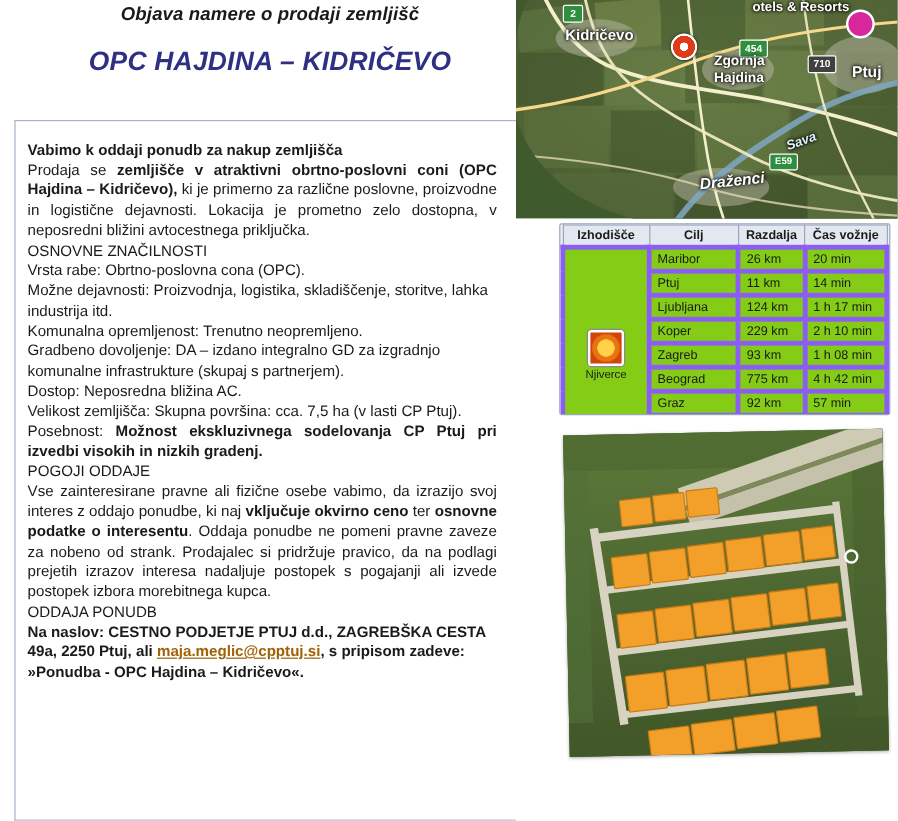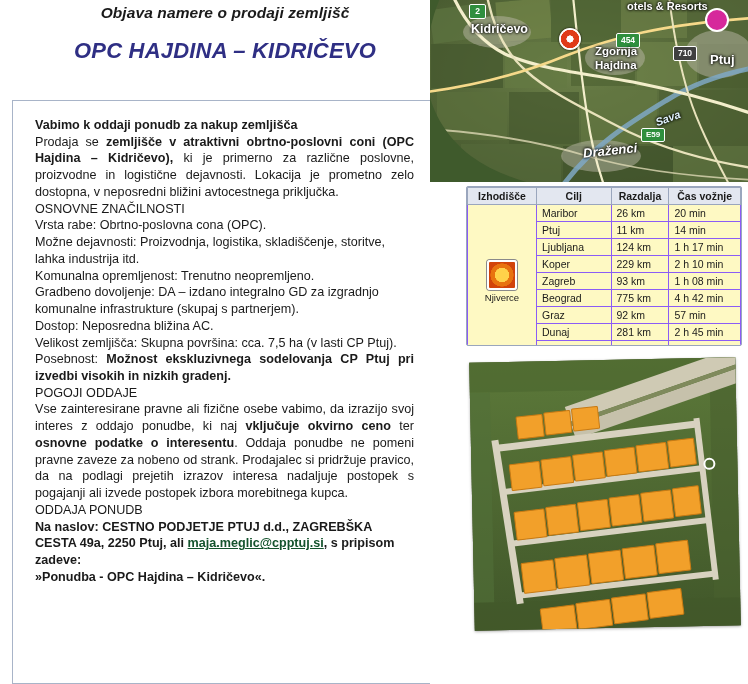--- a/index.html
+++ b/index.html
@@ -51,32 +51,32 @@
   #body-panel {
     position: absolute;
     left: 12px; top: 100px;
     width: 418px;
     height: 584px;
     background: #ffffff;
     border-left: 1px solid #a8b4c8;
     border-top: 1px solid #a8b4c8;
     border-bottom: 1px solid #a8b4c8;
     box-sizing: border-box;
-    padding: 16px 16px 0 22px;
+    padding: 16px 16px 0 10px;
     font-size: 12.6px;
     line-height: 1.33;
     color: #1a1a1a;
     z-index: 4;
     overflow: hidden;
   }
   #body-panel p { margin: 0 0 0 0; }
   .para { margin-bottom: 11px; text-align: justify; }
   .tight { margin-bottom: 0; }
   b, .b { font-weight: bold; }
-  .blue-link { color: #14532d; text-decoration: underline; }
+  .blue-link { color: #a16207; text-decoration: underline; }
 
   
   #map {
     position: absolute;
     right: 0; top: 0;
     width: 343px;
     height: 182px;
     overflow: hidden;
     z-index: 2;
     background: #3f5a2c;
@@ -108,23 +108,23 @@
   }
   table.dist th {
     font-weight: bold;
     font-size: 10.5px;
     background: #e3e7f0;
     border: 1px solid #9aa6bd;
     padding: 2px 4px;
     text-align: center;
   }
   table.dist td {
-    border: 1px solid #8b5cf6;
+    border: 4px solid #8b5cf6;
     padding: 1px 5px;
-    background: #fef9c3;
+    background: #84cc16;
     height: 14px;
   }
   td.origin-cell {
     width: 58px;
     text-align: center;
     vertical-align: middle;
     background: #eceff6;
     font-size: 10px;
   }
   .origin-marker {

